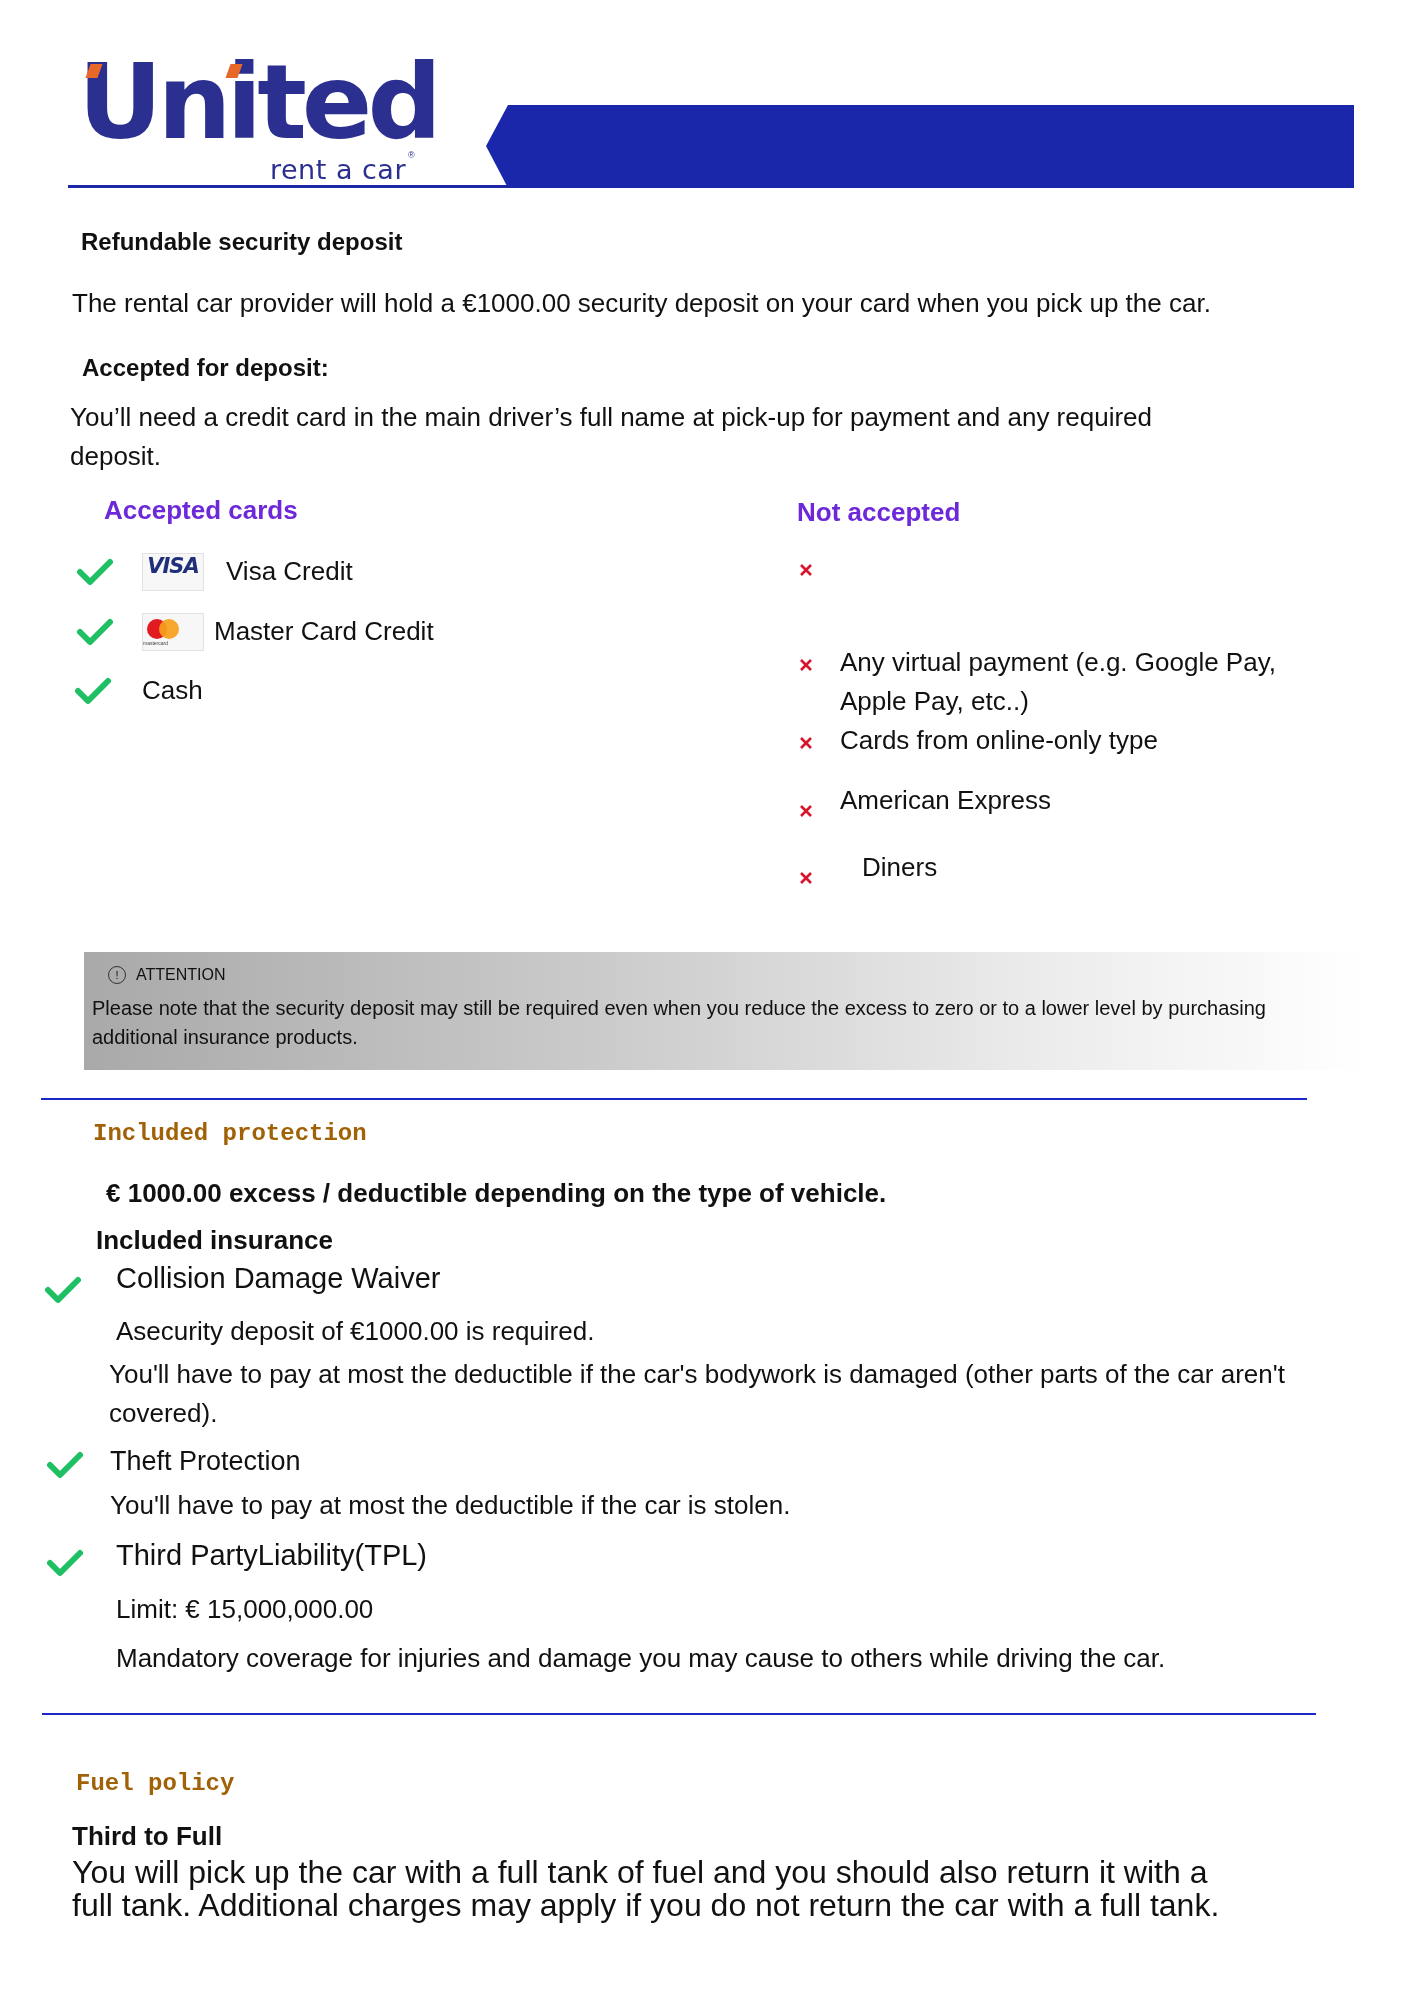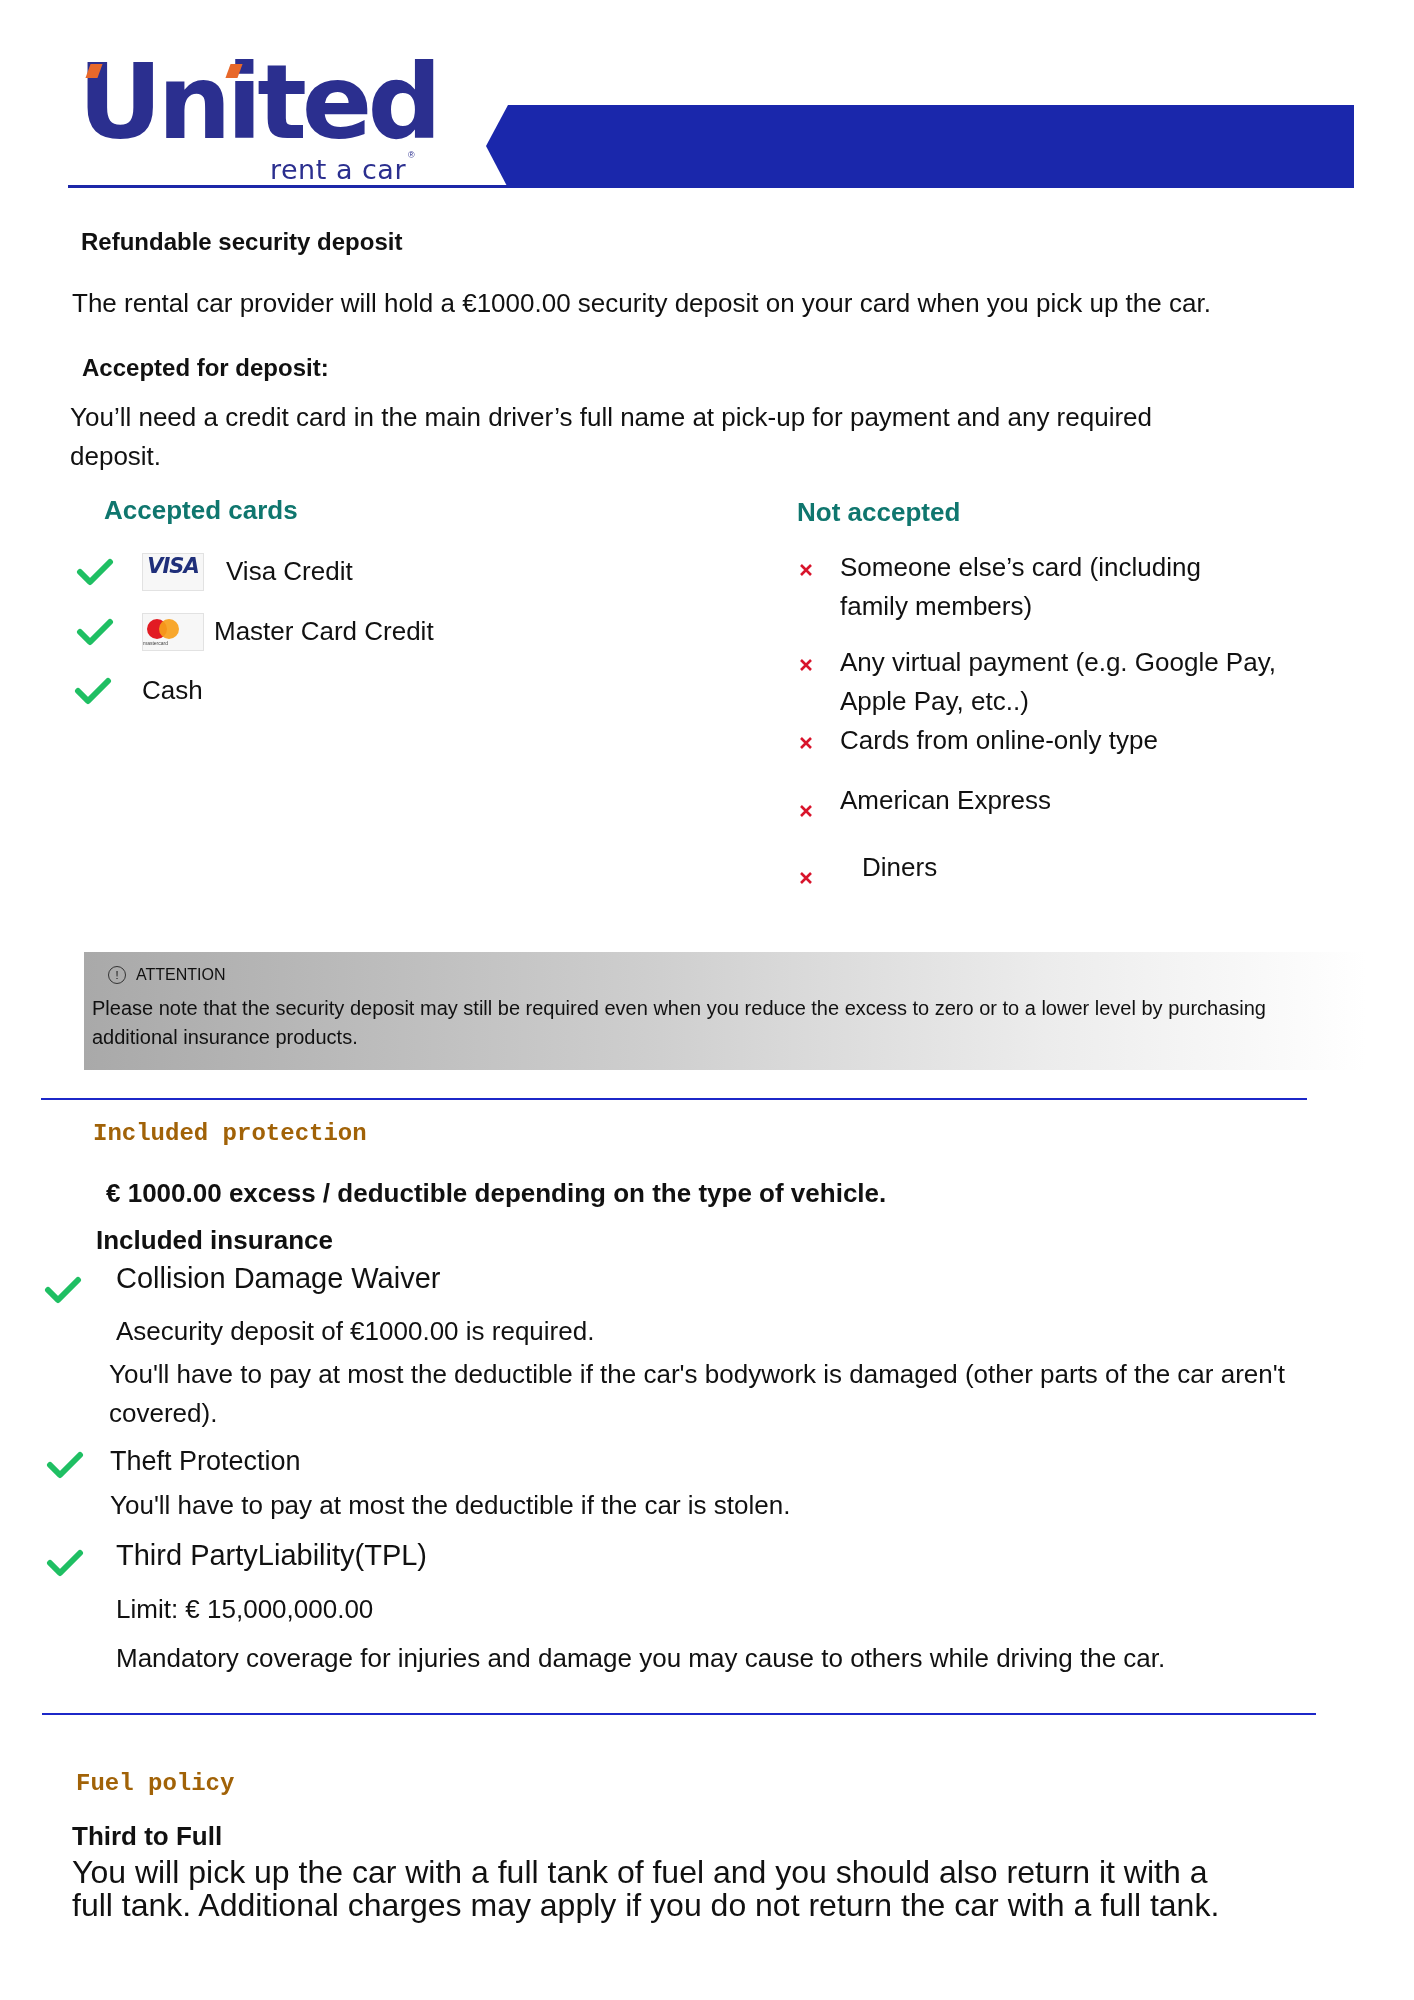--- a/index.html
+++ b/index.html
@@ -21,21 +21,21 @@
       position: absolute; left: 192px; top: 92px;
       font-family: "DejaVu Sans", sans-serif; font-size: 27px; color: #2b2f8f; letter-spacing: 0.5px;
     }
     .logo-reg { position: absolute; left: 330px; top: 88px; font-size: 9px; color: #2b2f8f; }
     .header-line { left: 68px; top: 185px; width: 464px; height: 3px; background: #1c27a8; }
     .banner { left: 486px; top: 105px; width: 868px; height: 83px; }
 
     
     .h-bold { font-weight: bold; font-size: 24px; }
     .body-text { font-size: 26px; line-height: 39px; }
-    .green-head { color: #0f766e; font-weight: bold; font-size: 26px; }
+    .green-head { color: #6d28d9; font-weight: bold; font-size: 26px; }
     .grey-head { color: #a16207; font-weight: bold; font-size: 24px; font-family: Liberation Mono, monospace; }
 
     .row { display: flex; align-items: center; }
     .check { width: 38px; height: 30px; }
     .xmark { width: 16px; height: 16px; }
 
     .card-logo {
       width: 62px; height: 38px; background: #f7f7f7; border: 1px solid #e2e2e2;
       display: flex; align-items: flex-start; justify-content: center; box-sizing: border-box;
     }
@@ -109,21 +109,20 @@
     </svg>
   <span class="body-text" style="margin-left:30px;">Cash</span>
 </div>
 
 <div class="abs green-head" style="left:797px;top:497px;">Not accepted</div>
 
 <div class="abs" style="left:798px;top:548px;width:520px;">
   <svg class="xmark abs" style="left:0;top:14px;" viewBox="0 0 16 16">
       <path d="M3 3 L13 13 M13 3 L3 13" stroke="#d8142b" stroke-width="2.6"></path>
     </svg>
-  <div class="body-text" style="margin-left:42px;width:420px;">Someone else’s card (including family members)</div>
 </div>
 <div class="abs" style="left:798px;top:643px;width:520px;">
   <svg class="xmark abs" style="left:0;top:14px;" viewBox="0 0 16 16">
       <path d="M3 3 L13 13 M13 3 L3 13" stroke="#d8142b" stroke-width="2.6"></path>
     </svg>
   <div class="body-text" style="margin-left:42px;width:480px;">Any virtual payment (e.g. Google Pay, Apple Pay, etc..)</div>
 </div>
 <div class="abs" style="left:798px;top:721px;width:520px;">
   <svg class="xmark abs" style="left:0;top:14px;" viewBox="0 0 16 16">
       <path d="M3 3 L13 13 M13 3 L3 13" stroke="#d8142b" stroke-width="2.6"></path>

